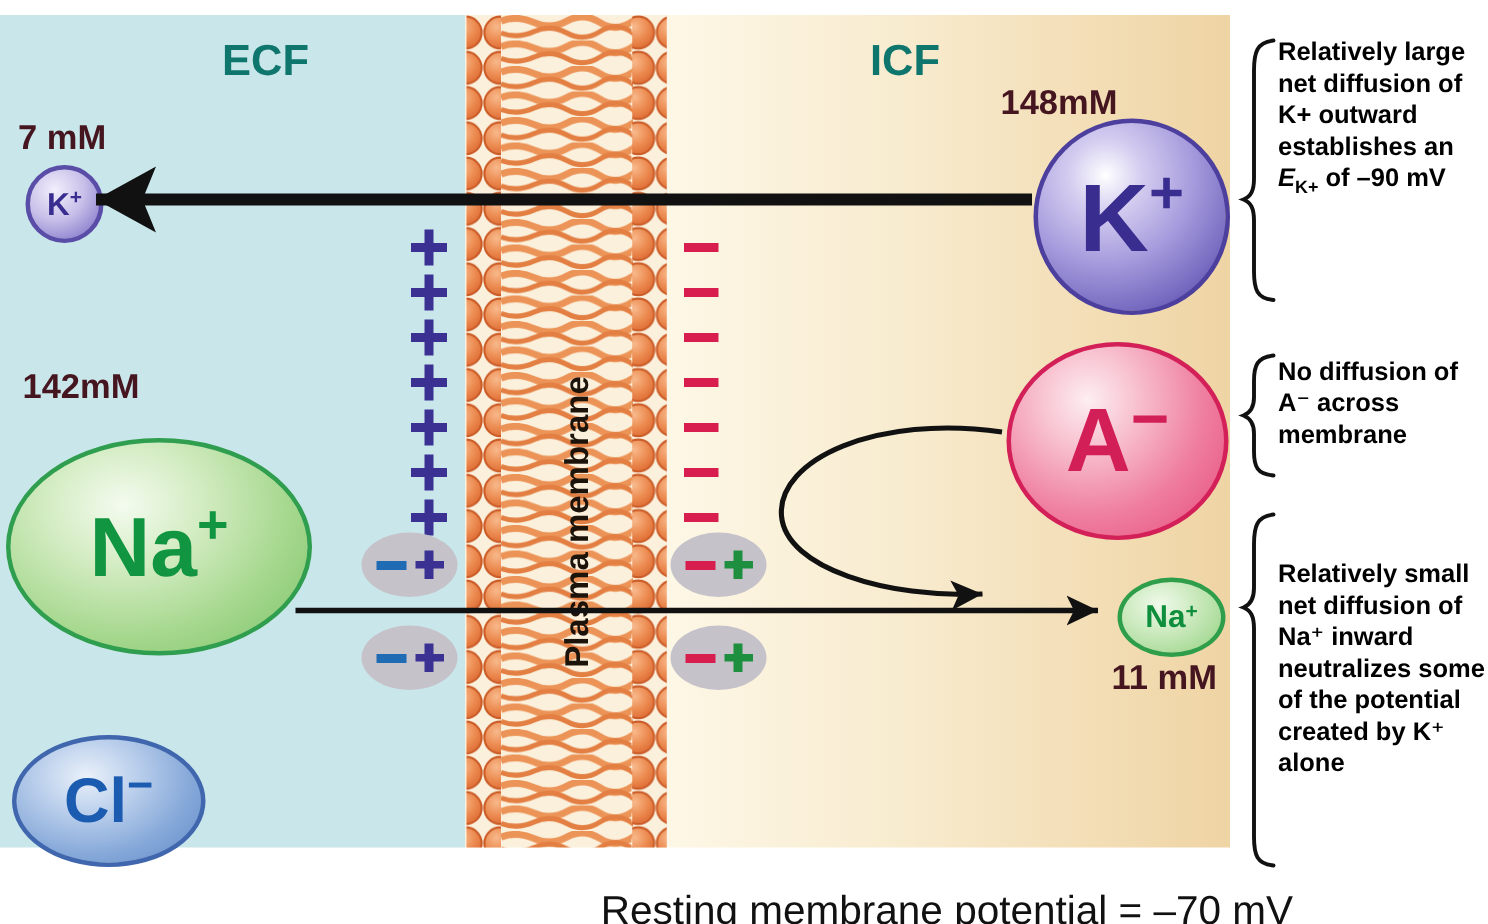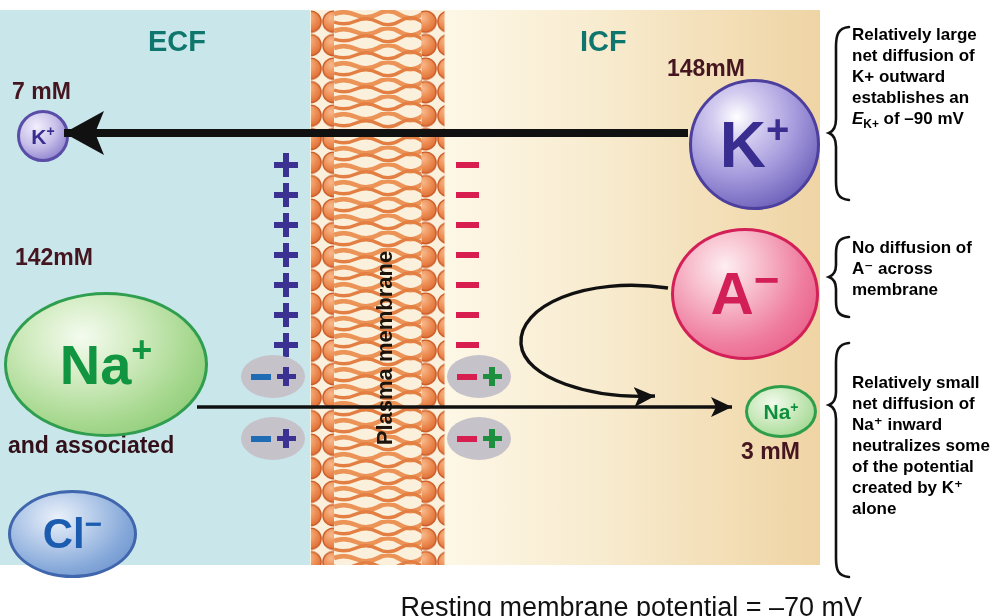--- a/index.html
+++ b/index.html
@@ -105,22 +105,21 @@
     <rect x="421.5" y="10" width="23" height="555" fill="url(#headsPat)"></rect>
   </svg>
 
   <div class="region-label" style="left:148px;top:25px;">ECF</div>
   <div class="region-label" style="left:580px;top:25px;">ICF</div>
   <div class="membrane-label">Plasma membrane</div>
 
   <div class="conc-label" style="left:12px;top:78px;">7 mM</div>
   <div class="conc-label" style="left:667px;top:55px;">148mM</div>
   <div class="conc-label" style="left:15px;top:244px;">142mM</div>
-  <div class="conc-label" style="left:741px;top:438px;">3 mM</div>
-  <div class="assoc-label" style="left:8px;top:432px;">and associated</div>
+  <div class="conc-label" style="left:741px;top:438px;">11 mM</div>
 
   <div class="ball k-small">
     <span class="sym">K</span>
       <span class="chg">+</span>
   </div>
   <div class="ball k-large">
     <span class="sym">K</span>
       <span class="chg">+</span>
   </div>
   <div class="ball a-ball">

